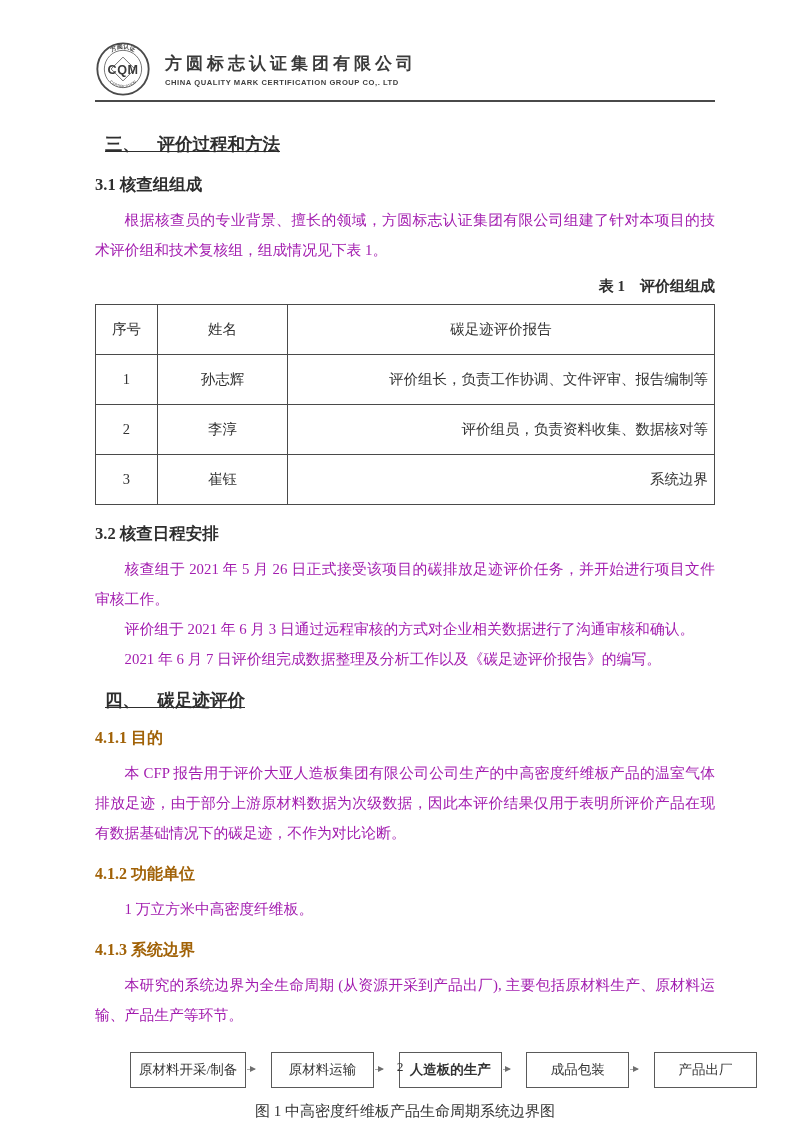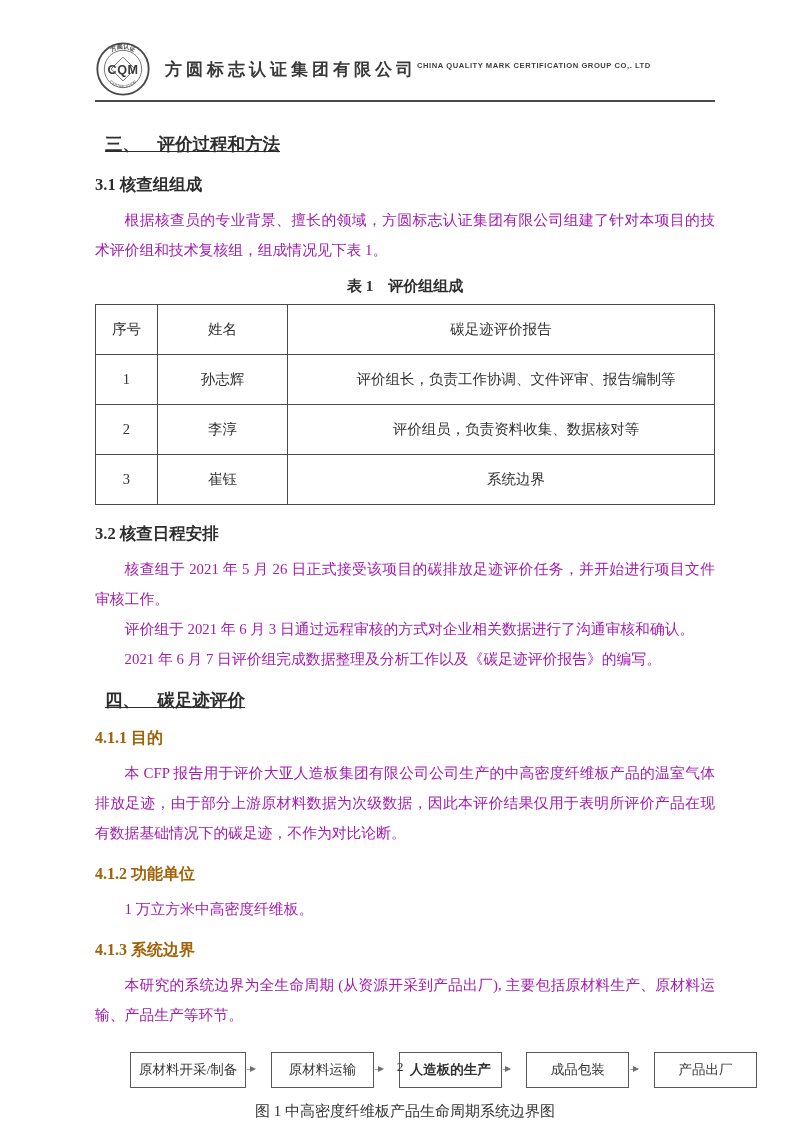--- a/index.html
+++ b/index.html
@@ -13,21 +13,21 @@
   }
   .page {
     width: 800px; height: 1127px;
     padding: 40px 85px 0 95px;
     position: relative;
   }
 
   
   .letterhead { display: flex; align-items: center; gap: 14px; height: 58px; }
   .emblem { width: 56px; height: 56px; flex: 0 0 auto; }
-  .logo-text { display: flex; flex-direction: row; justify-content: center; }
+  .logo-text { display: flex; flex-direction: column; justify-content: center; }
   .company-cn {
     font-size: 17px; font-weight: bold; letter-spacing: 4px;
     color: #3a3a3a; white-space: nowrap;
   }
   .company-en {
     font-family: "Liberation Sans", "DejaVu Sans", sans-serif;
     font-size: 7.6px; font-weight: bold; letter-spacing: 0.55px;
     color: #3f3f3f; margin-top: 3px; white-space: nowrap;
   }
   .header-rule {
@@ -39,34 +39,34 @@
   h1 { font-size: 17.5px; font-weight: bold; color: #2e2e2e; margin: 30px 0 0 10px; text-decoration: underline; }
   h2 { font-size: 16.5px; font-weight: bold; color: #2e2e2e; margin: 18px 0 0 0; }
   h3 { font-size: 16px;   font-weight: bold; color: #a16207; margin: 16px 0 0 0; }
   p.body-text {
     font-size: 14.8px; line-height: 30px; text-align: justify;
     text-indent: 2em; color: #a21caf; margin-top: 9px;
   }
 
   
   .table-caption {
-    text-align: center; font-weight: bold; font-size: 15px;
+    text-align: right; font-weight: bold; font-size: 15px;
     margin-top: 12px; color: #2e2e2e;
   }
   table.team-table {
     width: 100%; border-collapse: collapse; margin-top: 8px;
     font-size: 14.5px; color: #333;
   }
   table.team-table th, table.team-table td {
     border: 1.5px solid #4a4a4a; height: 50px;
     text-align: center; font-weight: normal; padding: 2px 6px; font-family: Liberation Serif, serif;
   }
   table.team-table th:nth-child(1), table.team-table td:nth-child(1) { width: 10%; }
   table.team-table th:nth-child(2), table.team-table td:nth-child(2) { width: 21%; }
-  table.team-table td.cell-left { text-align: center; padding-left: 36px; }
+  table.team-table td.cell-left { text-align: right; padding-left: 36px; }
 
   
   .lifecycle-flow {
     display: flex; align-items: center;
     width: calc(100% + 22px); margin: 22px -22px 0 20px;
   }
   .flow-box {
     border: 1.5px solid #5a5a5a; color: #333;
     font-size: 13.5px; line-height: 1; padding: 10px 8px;
     flex: 0 0 auto; min-width: 103px; text-align: center; white-space: nowrap;

